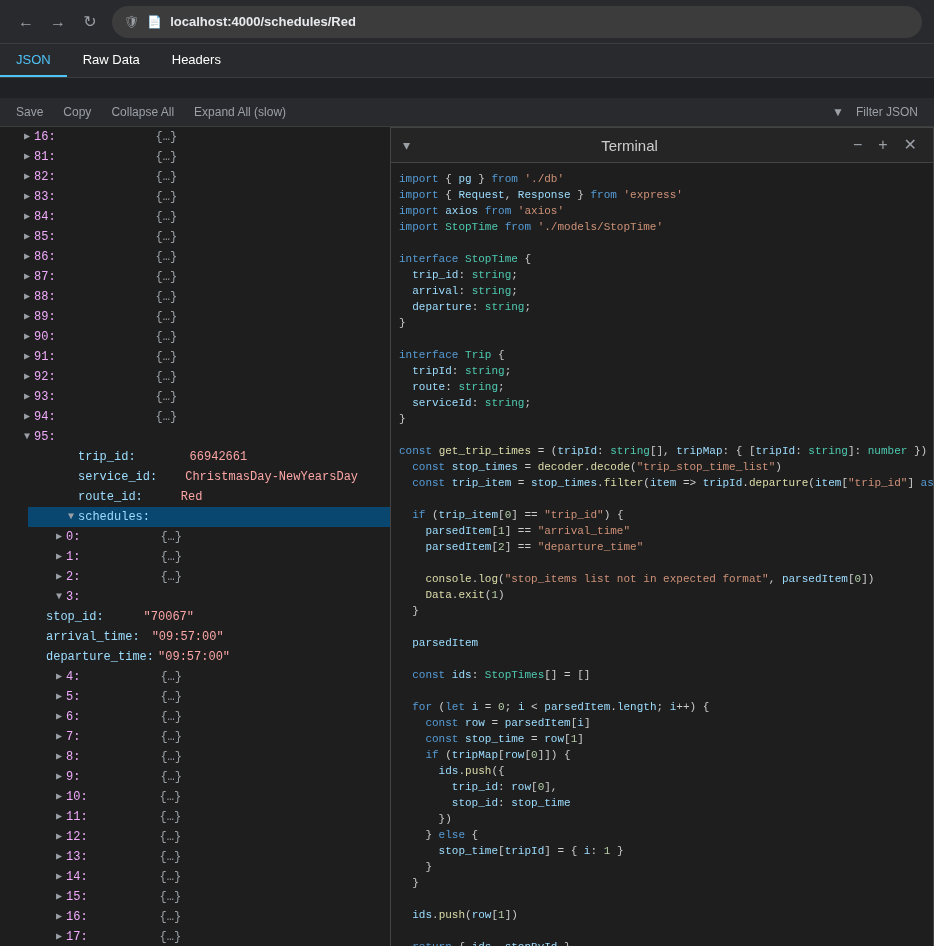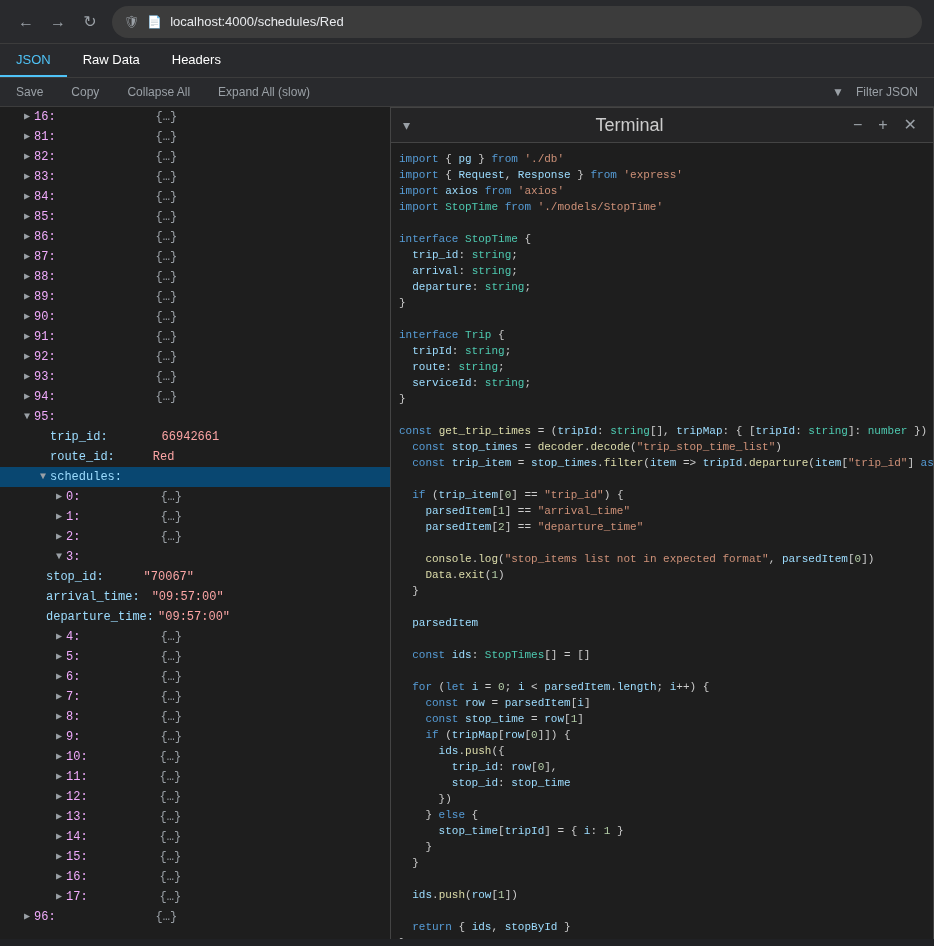--- a/index.html
+++ b/index.html
@@ -27,21 +27,21 @@
       border-radius: 20px;
       height: 32px;
       display: flex;
       align-items: center;
       padding: 0 12px;
       gap: 8px;
       color: #e8eaed;
       font-size: 13px;
     }
     .address-bar-icon { color: #9aa0a6; font-size: 12px; }
-    .address-text { color: #e8eaed; font-size: 13px; }
+    .address-text { color: #e8eaed; font-size: 13px; font-weight: bold; }
 
     
     .tab-bar {
       background: #292a2d;
       border-bottom: 1px solid #3c3c3c;
       display: flex;
       align-items: flex-end;
       padding: 0;
     }
     .tab {
@@ -56,21 +56,22 @@
       border-bottom: 2px solid #4fc3f7;
     }
 
     
     .toolbar {
       background: #292a2d;
       border-bottom: 1px solid #3c3c3c;
       display: flex;
       align-items: center;
       padding: 4px 8px;
-      gap: 12px;
+      gap: 4px;
+      margin-top: 20px;
     }
     .toolbar-btn {
       background: none; border: none; color: #9aa0a6; cursor: pointer;
       padding: 3px 8px; border-radius: 3px; font-size: 12px;
     }
     .filter-btn {
       display: flex; align-items: center; gap: 4px;
       margin-left: auto;
     }
 
@@ -119,21 +120,21 @@
       color: #9cdcfe;
       margin-right: 4px;
     }
     .row-key-num {
       color: #f0abfc;
     }
     .row-value-str { color: #fca5a5; }
     .row-value-obj { color: #9aa0a6; }
 
     .indent-1 { padding-left: 20px; }
-    .indent-2 { padding-left: 36px; }
+    .indent-2 { padding-left: 36px; margin-left: 28px; }
     .indent-3 { padding-left: 52px; }
     .indent-4 { padding-left: 32px; }
 
     
     .terminal-panel {
       position: absolute;
       top: 0;
       right: 0;
       width: 544px;
       height: 860px;
@@ -148,21 +149,21 @@
       height: 35px;
       display: flex;
       align-items: center;
       justify-content: space-between;
       padding: 0 12px;
       border-bottom: 1px solid #444;
       flex-shrink: 0;
     }
     .terminal-title {
       color: #cccccc;
-      font-size: 18px;
+      font-size: 15px;
       font-weight: 500;
     }
     .terminal-controls {
       display: flex;
       gap: 8px;
     }
     .terminal-ctrl-btn {
       background: none; border: none; color: #9aa0a6; cursor: pointer;
       font-size: 16px; padding: 0 4px;
       line-height: 1;
@@ -339,20 +340,25 @@
       <span class="expand-arrow expanded">▼</span>
       <span class="row-key-num">95:</span>
     </div>
     <div class="json-row indent-2">
       <span style="width:14px;display:inline-block;"></span>
       <span class="row-key">trip_id:</span>
       <span style="margin-left:50px;" class="row-value-str">66942661</span>
     </div>
     <div class="json-row indent-2">
       <span style="width:14px;display:inline-block;"></span>
+      <span class="row-key">service_id:</span>
+      <span style="margin-left:24px;" class="row-value-str">ChristmasDay-NewYearsDay</span>
+    </div>
+    <div class="json-row indent-2">
+      <span style="width:14px;display:inline-block;"></span>
       <span class="row-key">route_id:</span>
       <span style="margin-left:34px;" class="row-value-str">Red</span>
     </div>
 
     <div class="json-row highlighted indent-2">
       <span class="expand-arrow expanded">▼</span>
       <span class="row-key">schedules:</span>
     </div>
     <div class="json-row indent-3">
       <span class="expand-arrow">▶</span>

